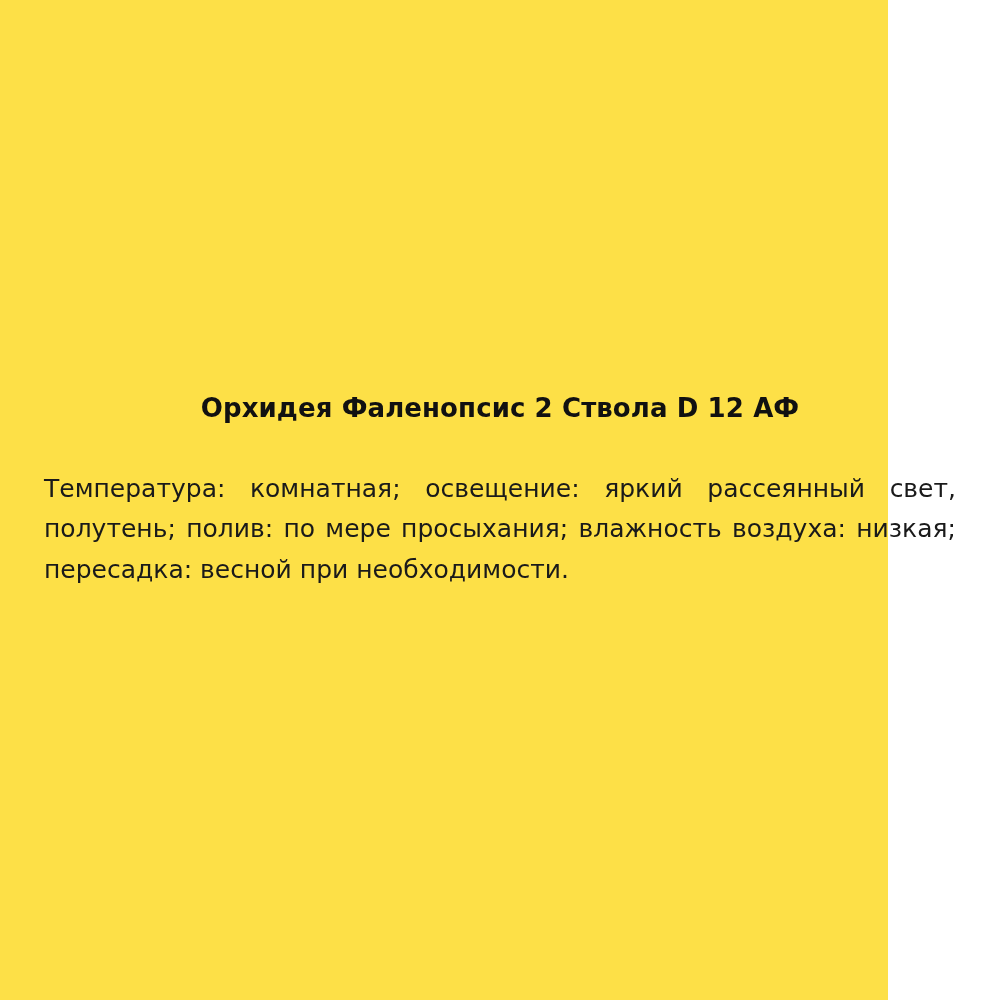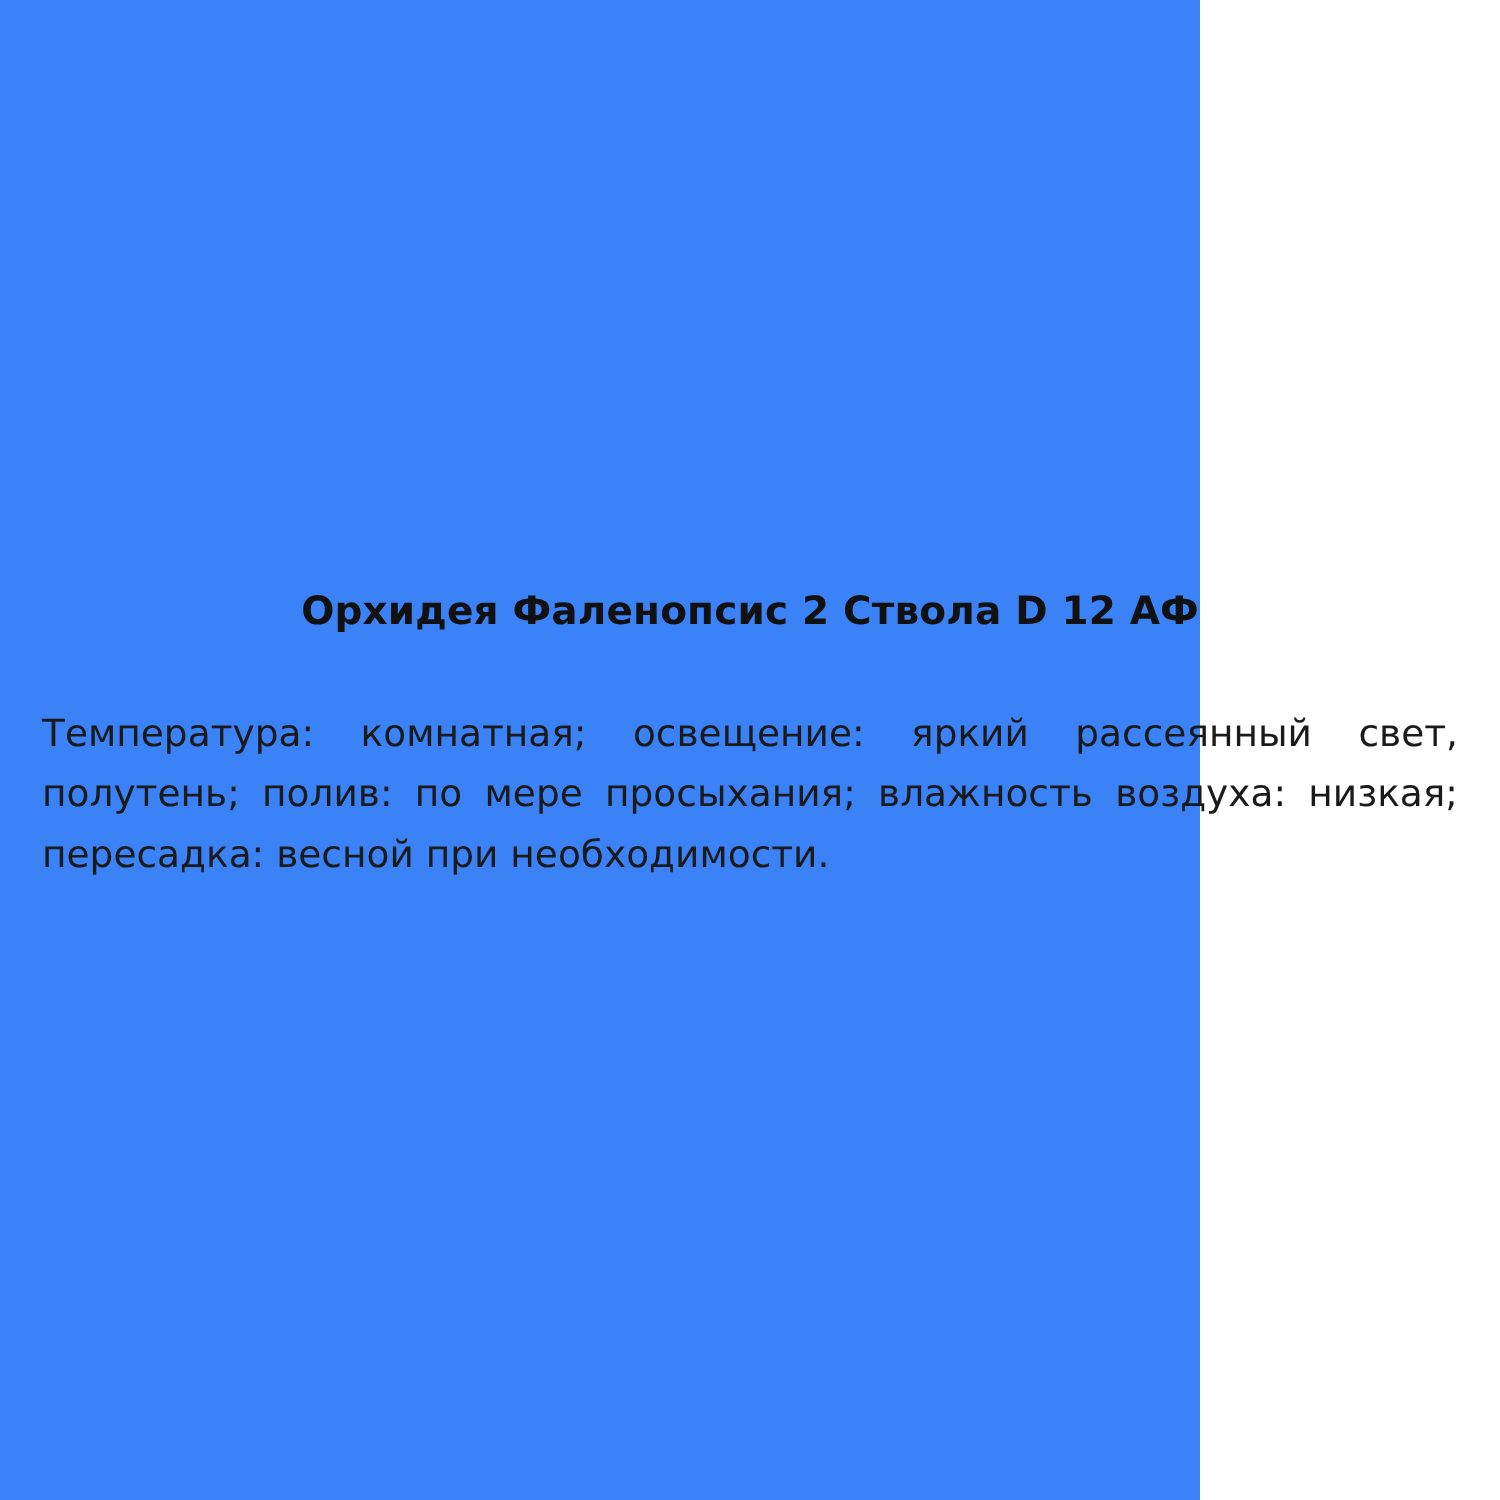--- a/index.html
+++ b/index.html
@@ -12,23 +12,23 @@
     height: 1000px;
     font-family: "DejaVu Sans", "Liberation Sans", sans-serif;
     color: #1a1a1a;
     position: relative;
     overflow: hidden;
   }
   .page {
     position: absolute;
     left: 0;
     top: 0;
-    width: 800px;
+    width: 888px;
     height: 1000px;
-    background: #3b82f6;
+    background: #fde047;
   }
   .content {
     position: absolute;
     left: 28px;
     top: 392px;
     width: 944px;
   }
   .product-title {
     font-size: 26px;
     font-weight: bold;
@@ -37,21 +37,21 @@
     letter-spacing: 0.1px;
     line-height: 1.25;
     margin: 0 0 44px 0;
   }
   .description {
     font-size: 25px;
     line-height: 1.62;
     text-align: justify;
     text-justify: inter-word;
     color: #1a1a1a;
-    margin: 0;
+    margin: 16px;
     hyphens: none;
   }
 </style>
 </head>
 <body>
 
 <div class="page">
   <div class="content">
     <h1 class="product-title">Орхидея Фаленопсис 2 Ствола D 12 АФ</h1>
     <p class="description">Температура: комнатная; освещение: яркий рассеянный свет, полутень; полив: по мере просыхания; влажность воздуха: низкая; пересадка: весной при необходимости.</p>

